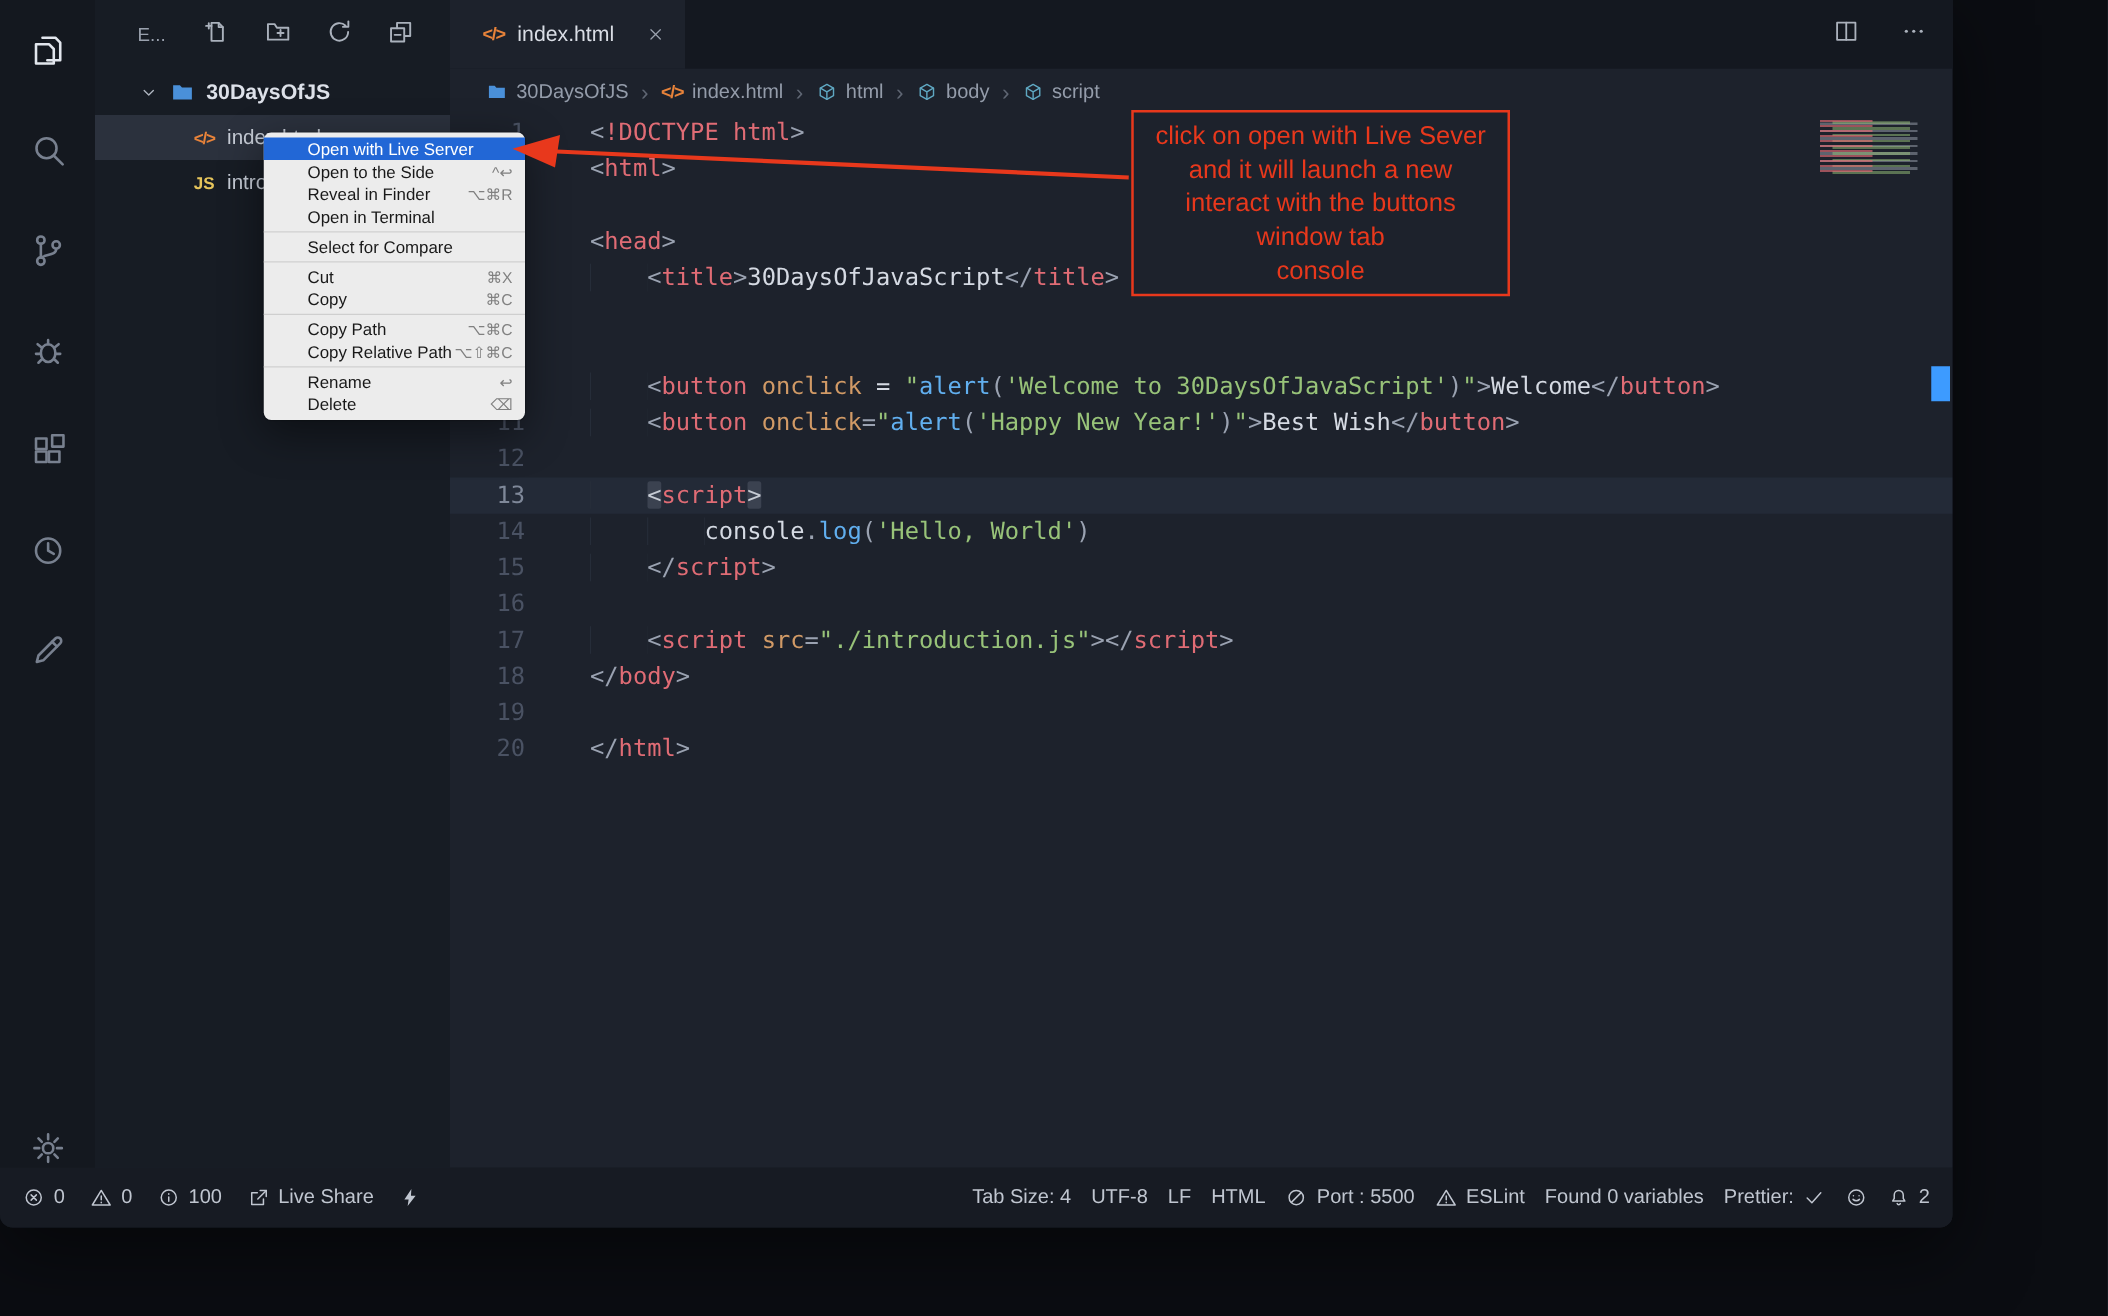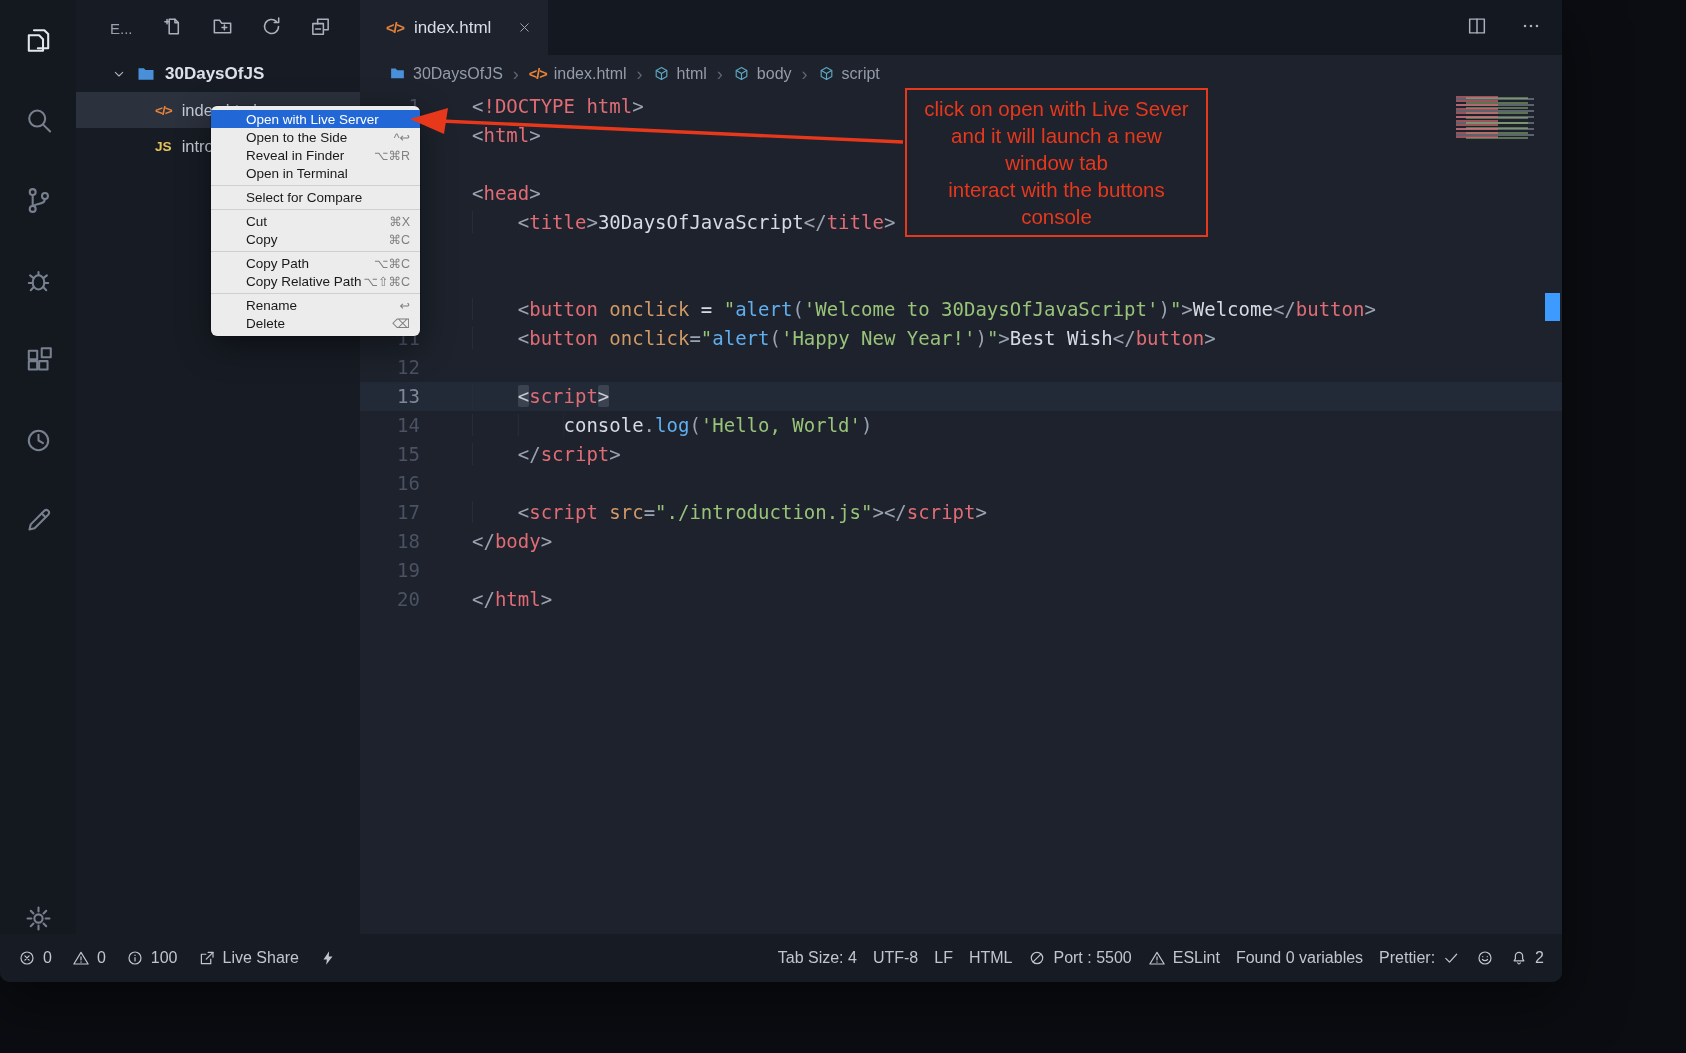--- a/index.html
+++ b/index.html
@@ -534,21 +534,21 @@
     </div>
     <div class="mi" data-name="menu-item-delete">
       <span class="ml" data-name="menu-item-label">Delete</span>
       <span class="sc" data-name="menu-item-shortcut">⌫</span>
     </div>
   </div>
 
 <div class="annotation" id="annotation" data-name="annotation-box">
     <div class="ann-line" data-name="annotation-line">click on open with Live Sever</div>
     <div class="ann-line" data-name="annotation-line">and it will launch a new</div>
+    <div class="ann-line" data-name="annotation-line">interact with the buttons</div>
     <div class="ann-line" data-name="annotation-line">window tab</div>
-    <div class="ann-line" data-name="annotation-line">interact with the buttons</div>
     <div class="ann-line" data-name="annotation-line">console</div>
   </div>
 
 <svg class="arrow" data-name="annotation-arrow-icon" viewBox="0 0 1686 1053">
   <line x1="903" y1="142" x2="441" y2="121"></line>
   <polygon points="410,119 448,108 444,134"></polygon>
 </svg>
 
 </body></html>

